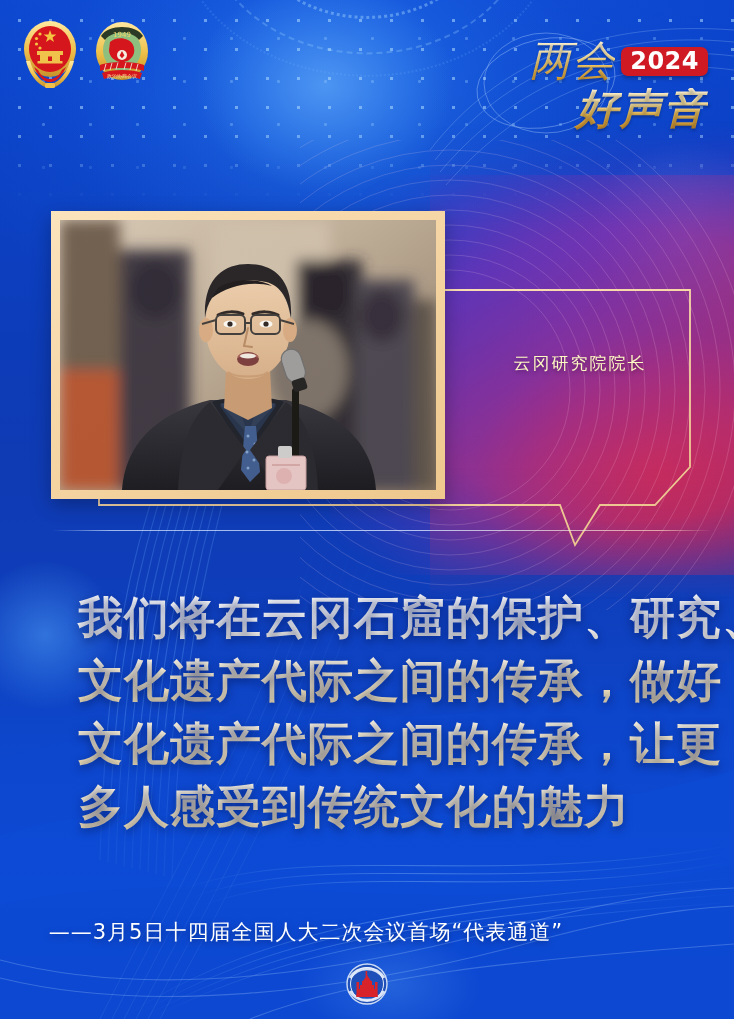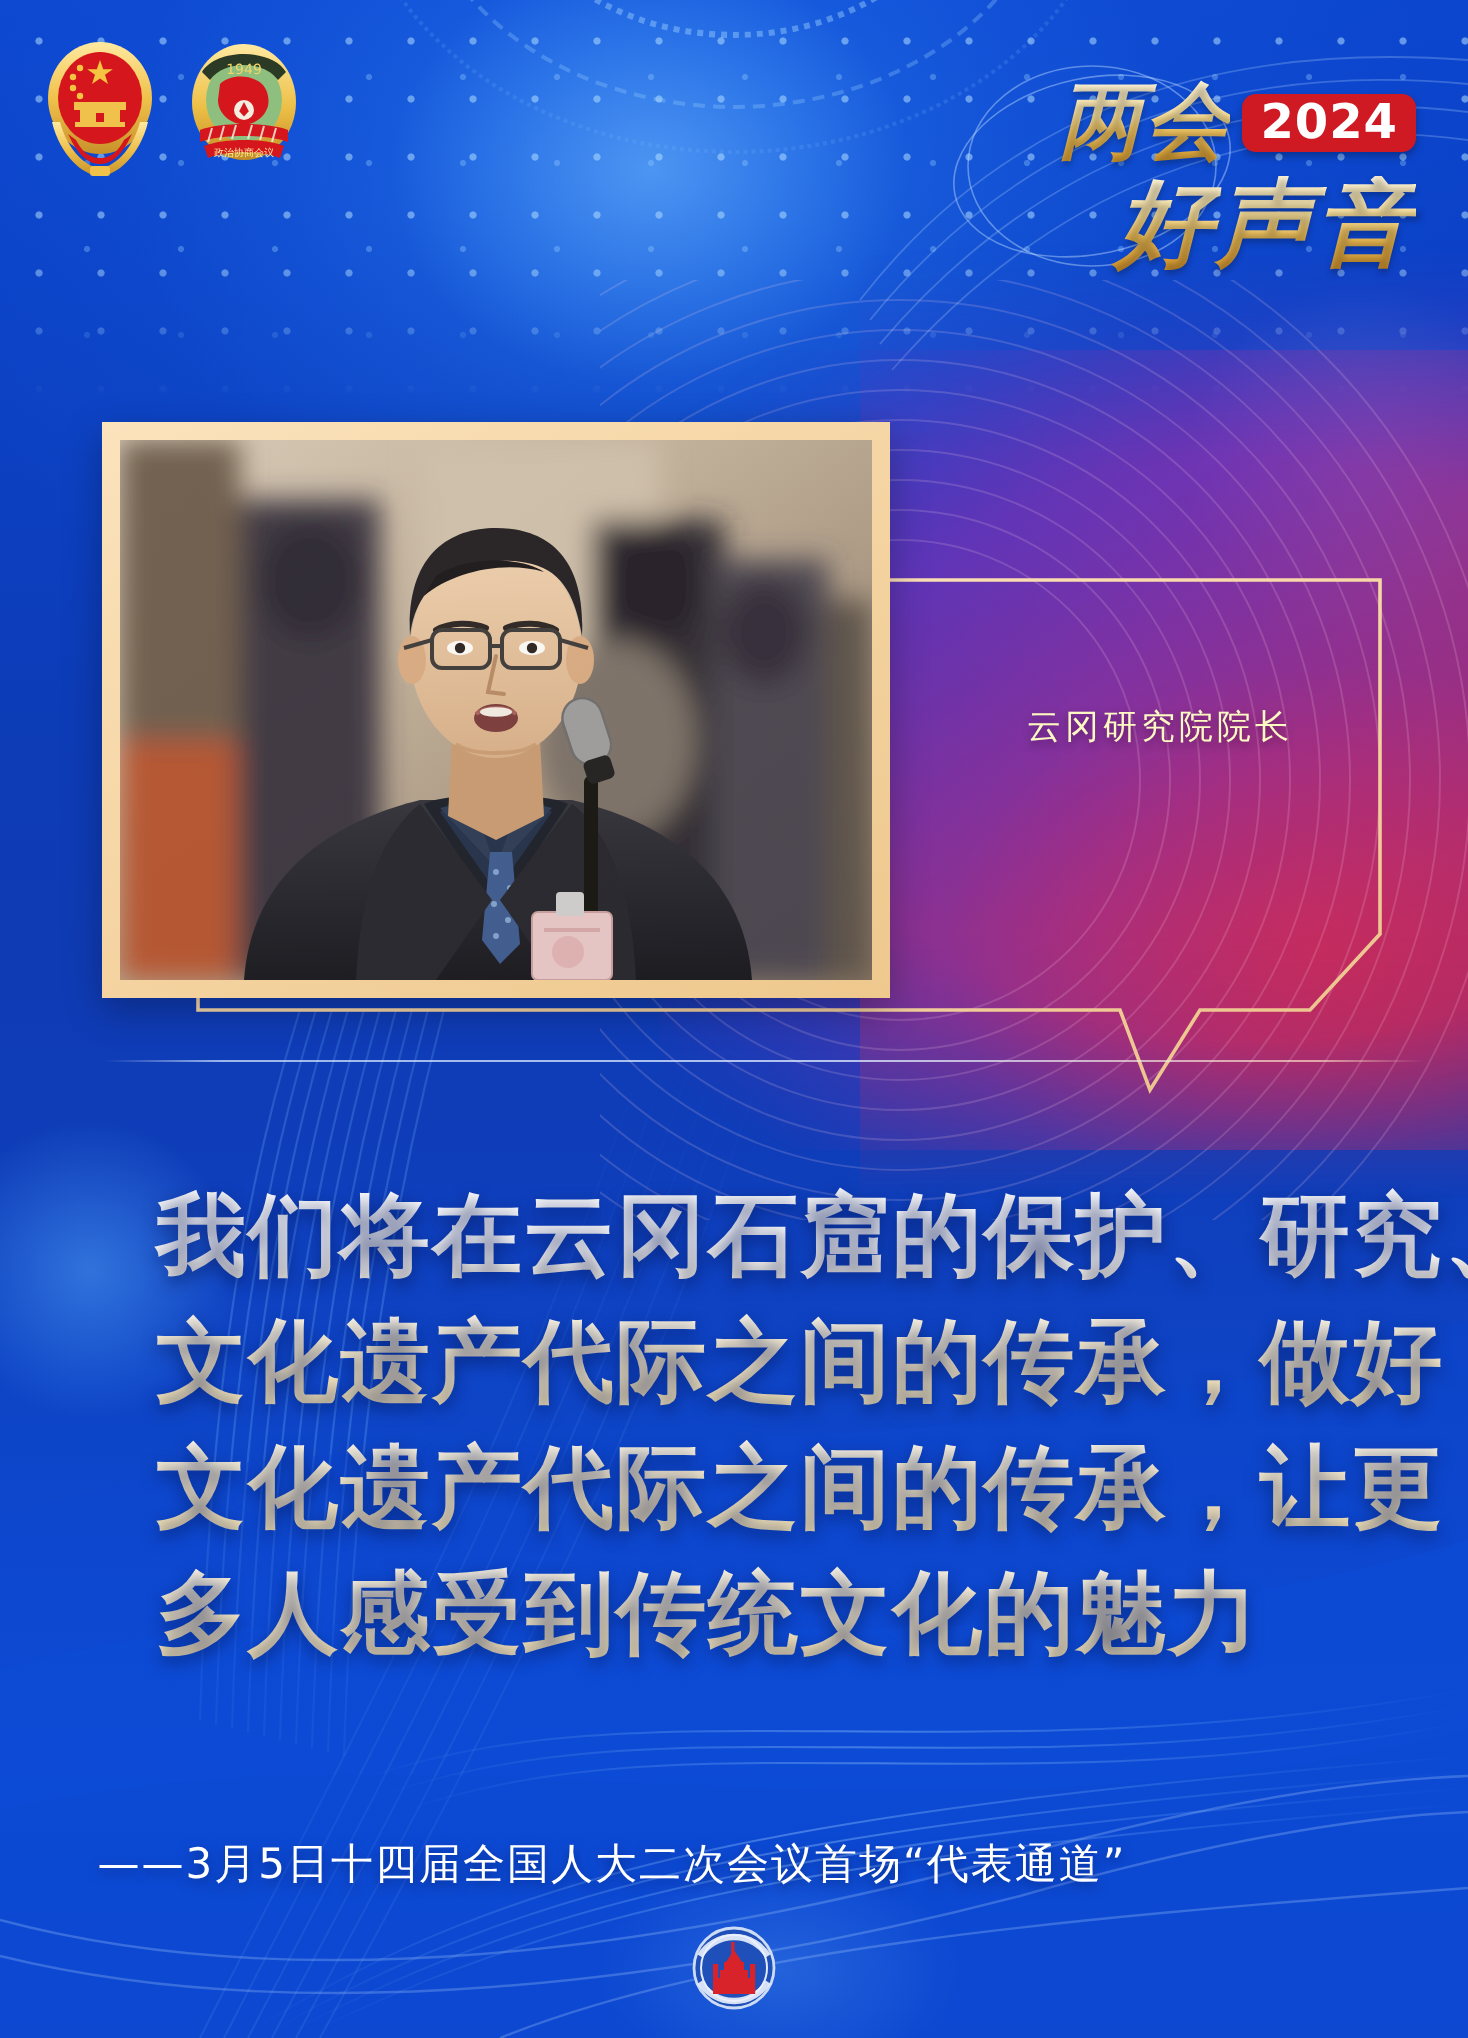--- a/index.html
+++ b/index.html
@@ -102,35 +102,35 @@
   .emblems{position:absolute;left:20px;top:18px;display:flex;gap:12px;align-items:flex-start;}
   .emblem{width:60px;height:74px;}
 
   
   .logo-wrap{position:absolute;right:18px;top:24px;width:240px;height:120px;}
   .wave-eq{position:absolute;left:-8px;top:4px;width:150px;height:108px;}
   .logo-text{position:absolute;right:8px;top:16px;text-align:right;line-height:1;}
   .logo-row1{display:flex;align-items:center;justify-content:flex-end;gap:6px;}
   .logo-lh{
     font-family:"DejaVu Sans","Liberation Sans",sans-serif;
-    font-weight:bold;font-size:42px;letter-spacing:1px;
+    font-weight:normal;font-size:42px;letter-spacing:1px;
     background:linear-gradient(180deg,#fff6dc 0%,#ffe9a8 38%,#f3c660 62%,#d79a2c 100%);
     -webkit-background-clip:text;background-clip:text;color:transparent;
     text-shadow:0 2px 3px rgba(0,0,0,.25);
     font-style:italic;
   }
   .logo-year{
     background:#cf1a24;color:#fff;font-weight:bold;font-size:24px;
     padding:2px 9px 3px;border-radius:7px;letter-spacing:.5px;
     font-family:"DejaVu Sans","Liberation Sans",sans-serif;
     box-shadow:0 2px 4px rgba(0,0,0,.3);
   }
   .logo-row2{
     margin-top:6px;
-    font-weight:bold;font-size:48px;letter-spacing:2px;font-style:italic;
+    font-weight:bold;font-size:42px;letter-spacing:2px;font-style:italic;
     background:linear-gradient(180deg,#fff6dc 0%,#ffe9a8 36%,#f0bf56 64%,#d2922a 100%);
     -webkit-background-clip:text;background-clip:text;color:transparent;
     text-shadow:0 2px 3px rgba(0,0,0,.25);
   }
 
   
   .bubble-frame{position:absolute;left:0;top:180px;width:734px;height:400px;}
 
   
   .photo-card{

